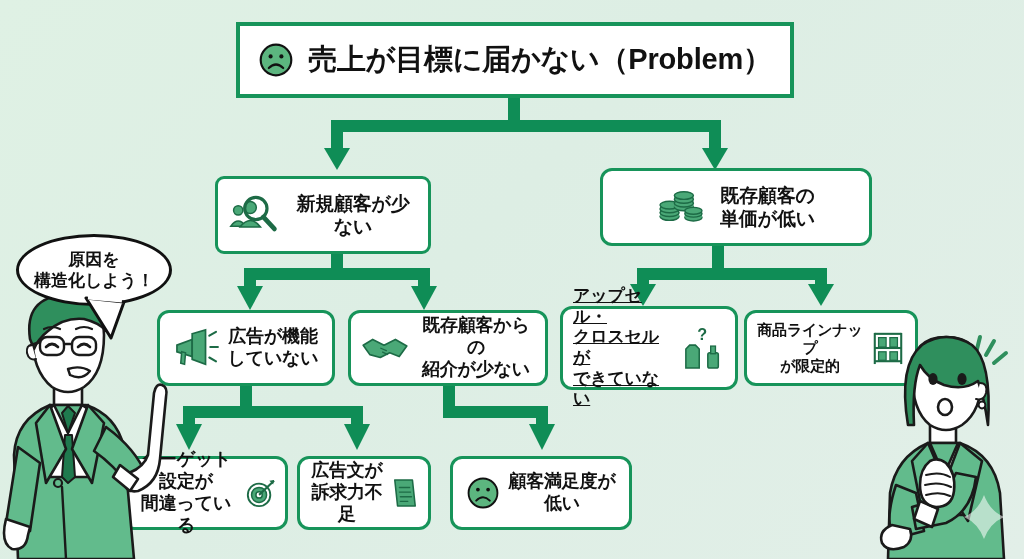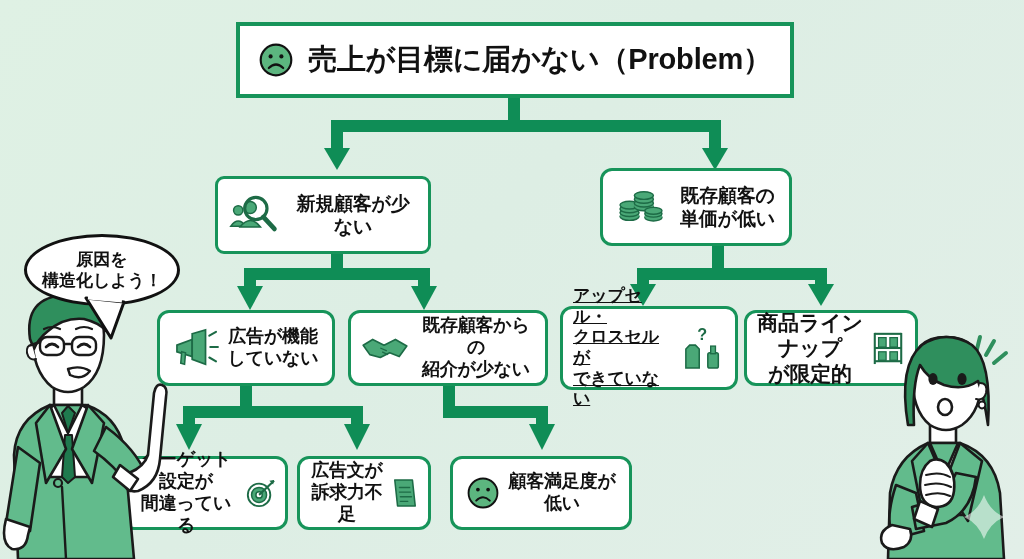--- a/index.html
+++ b/index.html
@@ -39,39 +39,39 @@
   .node.root {
     left: 236px; top: 22px; width: 558px; height: 76px;
     border-width: 4px; border-radius: 0;
     font-size: 29px; gap: 14px;
   }
   .node.lvl2 {
     font-size: 19px;
     border-radius: 12px;
   }
   .node.n-new  { left: 215px; top: 176px; width: 216px; height: 78px; border-radius: 9px; }
-  .node.n-exist{ left: 600px; top: 168px; width: 192px; height: 78px; gap: 15px; }
+  .node.n-exist{ left: 600px; top: 168px; width: 272px; height: 78px; gap: 15px; }
 
   .node.lvl3 { font-size: 18px; border-radius: 12px; }
   .node.n-ad     { left: 157px; top: 310px; width: 178px; height: 76px; }
   .node.n-ref    { left: 348px; top: 310px; width: 200px; height: 76px; justify-content: space-between; }
   .node.n-upsell { left: 560px; top: 306px; width: 178px; height: 84px; font-size: 17px; text-decoration: underline; }
-  .node.n-line   { left: 744px; top: 310px; width: 174px; height: 76px; font-size: 21px; }
+  .node.n-line   { left: 744px; top: 310px; width: 174px; height: 76px; font-size: 15px; }
 
   .node.lvl4 { font-size: 18px; border-radius: 12px; }
   .node.n-target { left: 122px; top: 456px; width: 166px; height: 74px; }
   .node.n-copy   { left: 297px; top: 456px; width: 134px; height: 74px; }
   .node.n-sat    { left: 450px; top: 456px; width: 182px; height: 74px; }
 
   .ic { flex: 0 0 auto; display: block; }
   .node.n-upsell .txt { text-align: left; }
 
   
   #bubble {
-    position: absolute; left: 24px; top: 234px;
+    position: absolute; left: 16px; top: 234px;
     width: 156px; height: 72px;
     background: #ffffff;
     border: 3px solid #111111;
     border-radius: 50% / 50%;
     display: flex; align-items: center; justify-content: center;
     font-size: 17px; font-weight: 700; color: #111; line-height: 1.25;
     text-align: center; white-space: pre-line;
     z-index: 6;
   }
   #bubble-tail { position: absolute; left: 84px; top: 296px; z-index: 6; }

